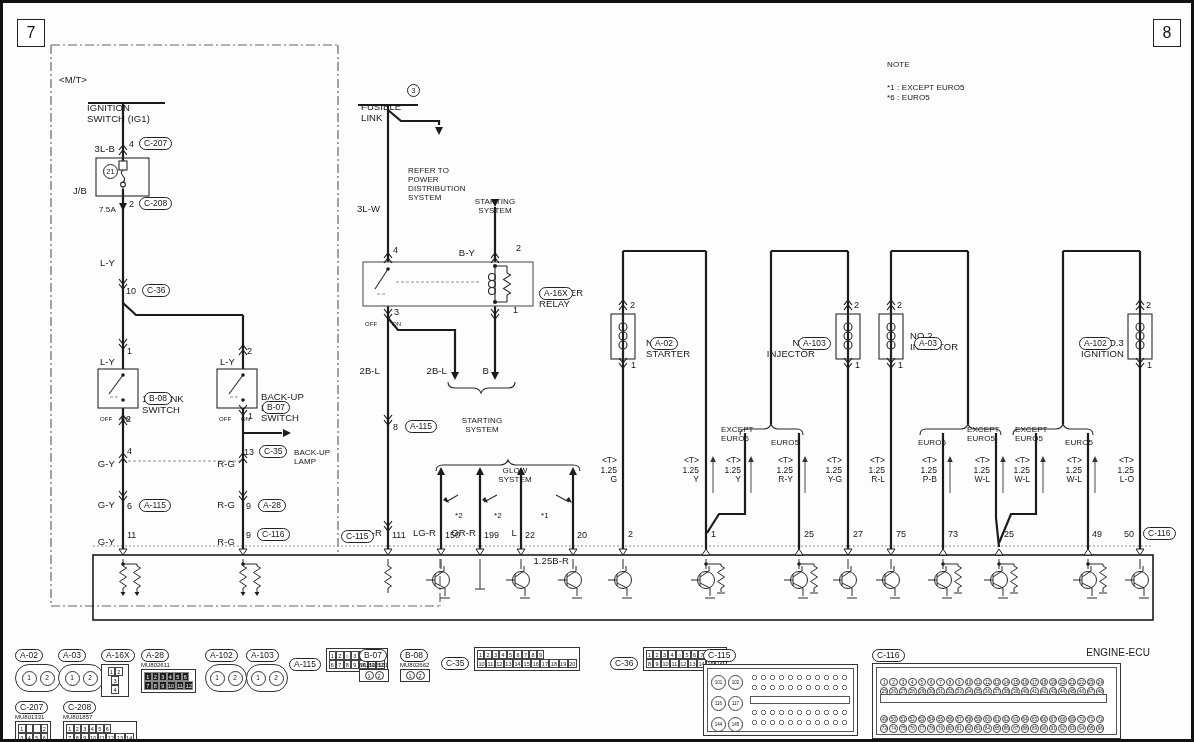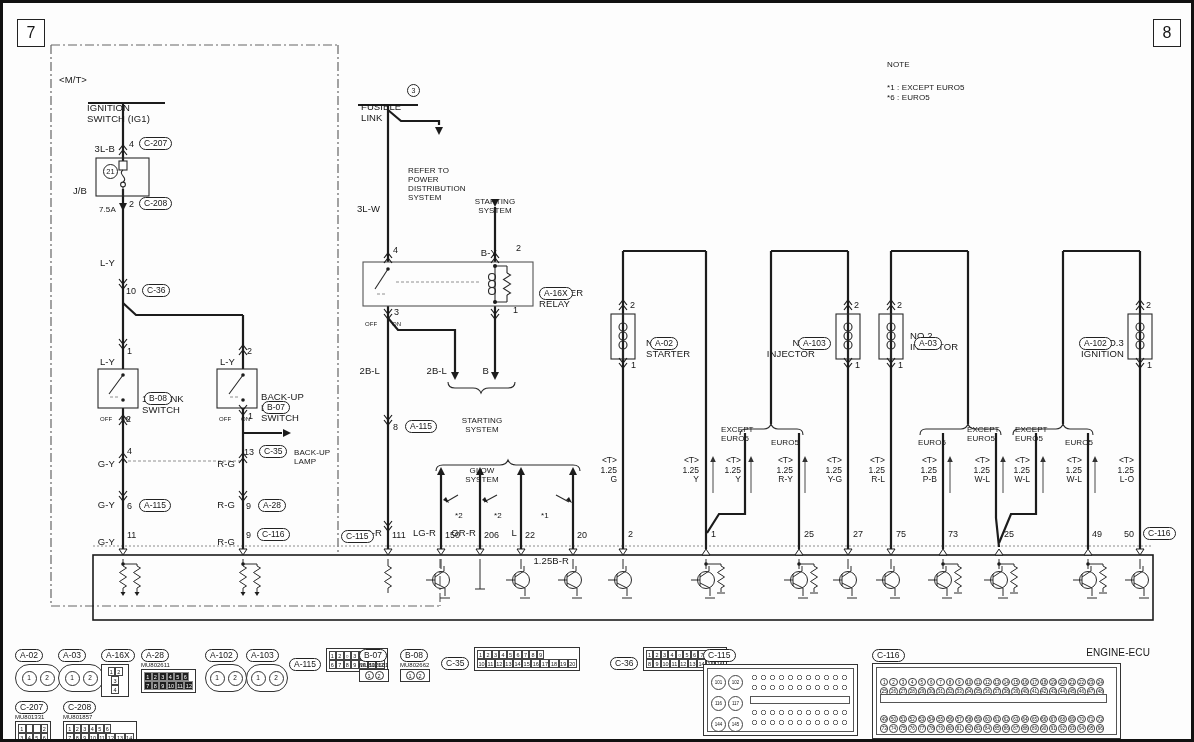--- a/index.html
+++ b/index.html
@@ -339,51 +339,51 @@
 <div class="lbl" style="left:358px;top:74px">FUSIBLE
 LINK</div>
 <div class="circ" style="left:404px;top:81px;width:11px;height:11px;line-height:11px;font-size:7px">3</div>
 <div class="lbl sm" style="left:405px;top:138px">REFER TO
 POWER
 DISTRIBUTION
 SYSTEM</div>
 <div class="lbl r" style="left:347px;top:176px;width:30px">3L-W</div>
 <div class="lbl sm ctr" style="left:462px;top:169px;width:60px">STARTING
 SYSTEM</div>
-<div class="lbl r" style="left:464px;top:220px;width:30px">B-Y</div>
+<div class="lbl r" style="left:442px;top:220px;width:30px">B-Y</div>
 <div class="pin" style="left:390px;top:242px">4</div>
 <div class="pin" style="left:513px;top:240px">2</div>
 <div class="lbl tiny" style="left:362px;top:293px">OFF</div>
 <div class="lbl tiny" style="left:389px;top:293px">ON</div>
 <div class="lbl" style="left:536px;top:260px">STARTER
 RELAY</div>
 <div class="pill" style="left:536px;top:284px">A-16X</div>
 <div class="pin" style="left:391px;top:304px">3</div>
 <div class="pin" style="left:510px;top:302px">1</div>
 <div class="lbl r" style="left:347px;top:338px;width:30px">2B-L</div>
 <div class="lbl r" style="left:414px;top:338px;width:30px">2B-L</div>
 <div class="lbl r" style="left:456px;top:338px;width:30px">B</div>
 <div class="lbl sm ctr" style="left:449px;top:388px;width:60px">STARTING
 SYSTEM</div>
 <div class="pin" style="left:390px;top:419px">8</div>
 <div class="pill" style="left:402px;top:417px">A-115</div>
-<div class="lbl sm ctr" style="left:449px;top:438px;width:60px">GLOW
+<div class="lbl sm ctr" style="left:482px;top:438px;width:60px">GLOW
 SYSTEM</div>
 <div class="lbl sm" style="left:452px;top:483px">*2</div>
 <div class="lbl sm" style="left:491px;top:483px">*2</div>
 <div class="lbl sm" style="left:538px;top:483px">*1</div>
 <div class="lbl r" style="left:349px;top:500px;width:30px">2G-R</div>
 <div class="lbl r" style="left:403px;top:500px;width:30px">LG-R</div>
 <div class="lbl r" style="left:443px;top:500px;width:30px">GR-R</div>
 <div class="lbl r" style="left:484px;top:500px;width:30px">L</div>
 <div class="lbl r" style="left:524px;top:528px;width:42px">1.25B-R</div>
 <div class="pill" style="left:338px;top:527px">C-115</div>
 <div class="pin" style="left:389px;top:527px">111</div>
 <div class="pin" style="left:442px;top:527px">150</div>
-<div class="pin" style="left:481px;top:527px">206</div>
+<div class="pin" style="left:481px;top:527px">199</div>
 <div class="pin" style="left:522px;top:527px">22</div>
 <div class="pin" style="left:574px;top:527px">20</div>
 
 <div class="lbl" style="left:643px;top:310px">NO.1
 STARTER</div>
 <div class="pill" style="left:647px;top:334px">A-02</div>
 <div class="lbl r" style="left:754px;top:310px;width:58px">NO.4
 INJECTOR</div>
 <div class="pill" style="left:795px;top:334px">A-103</div>
 <div class="lbl" style="left:907px;top:303px">NO.2

